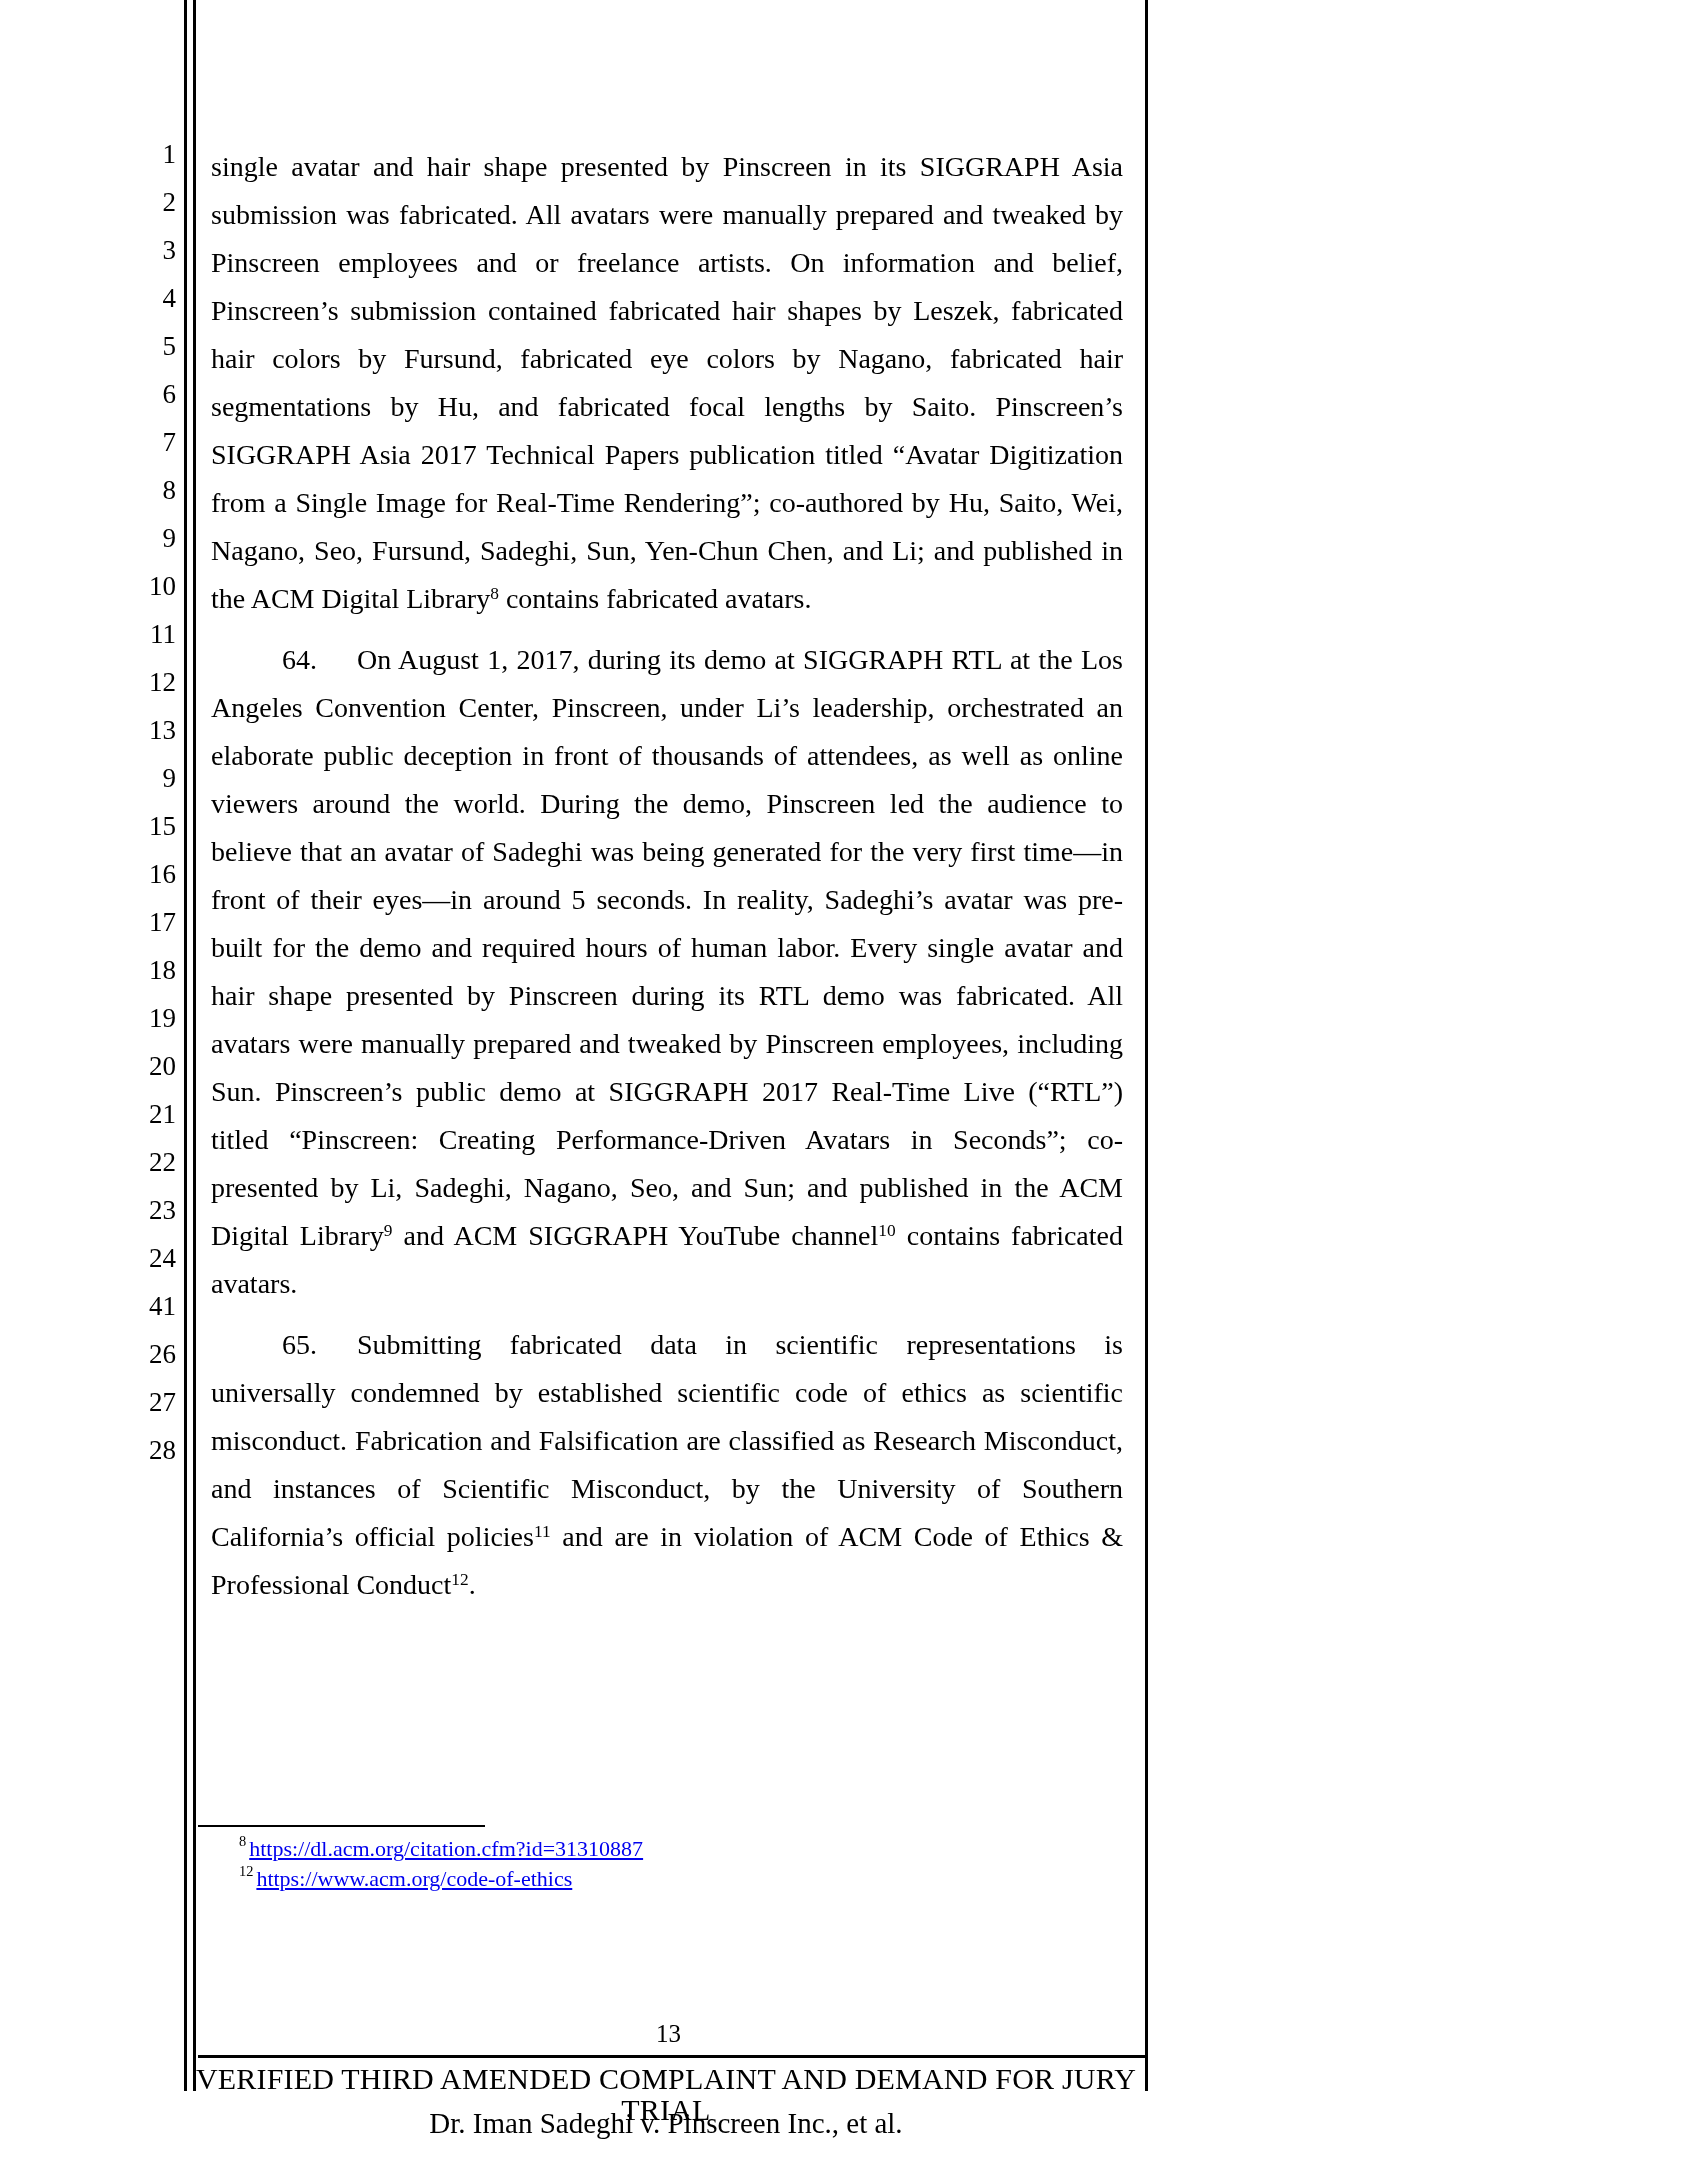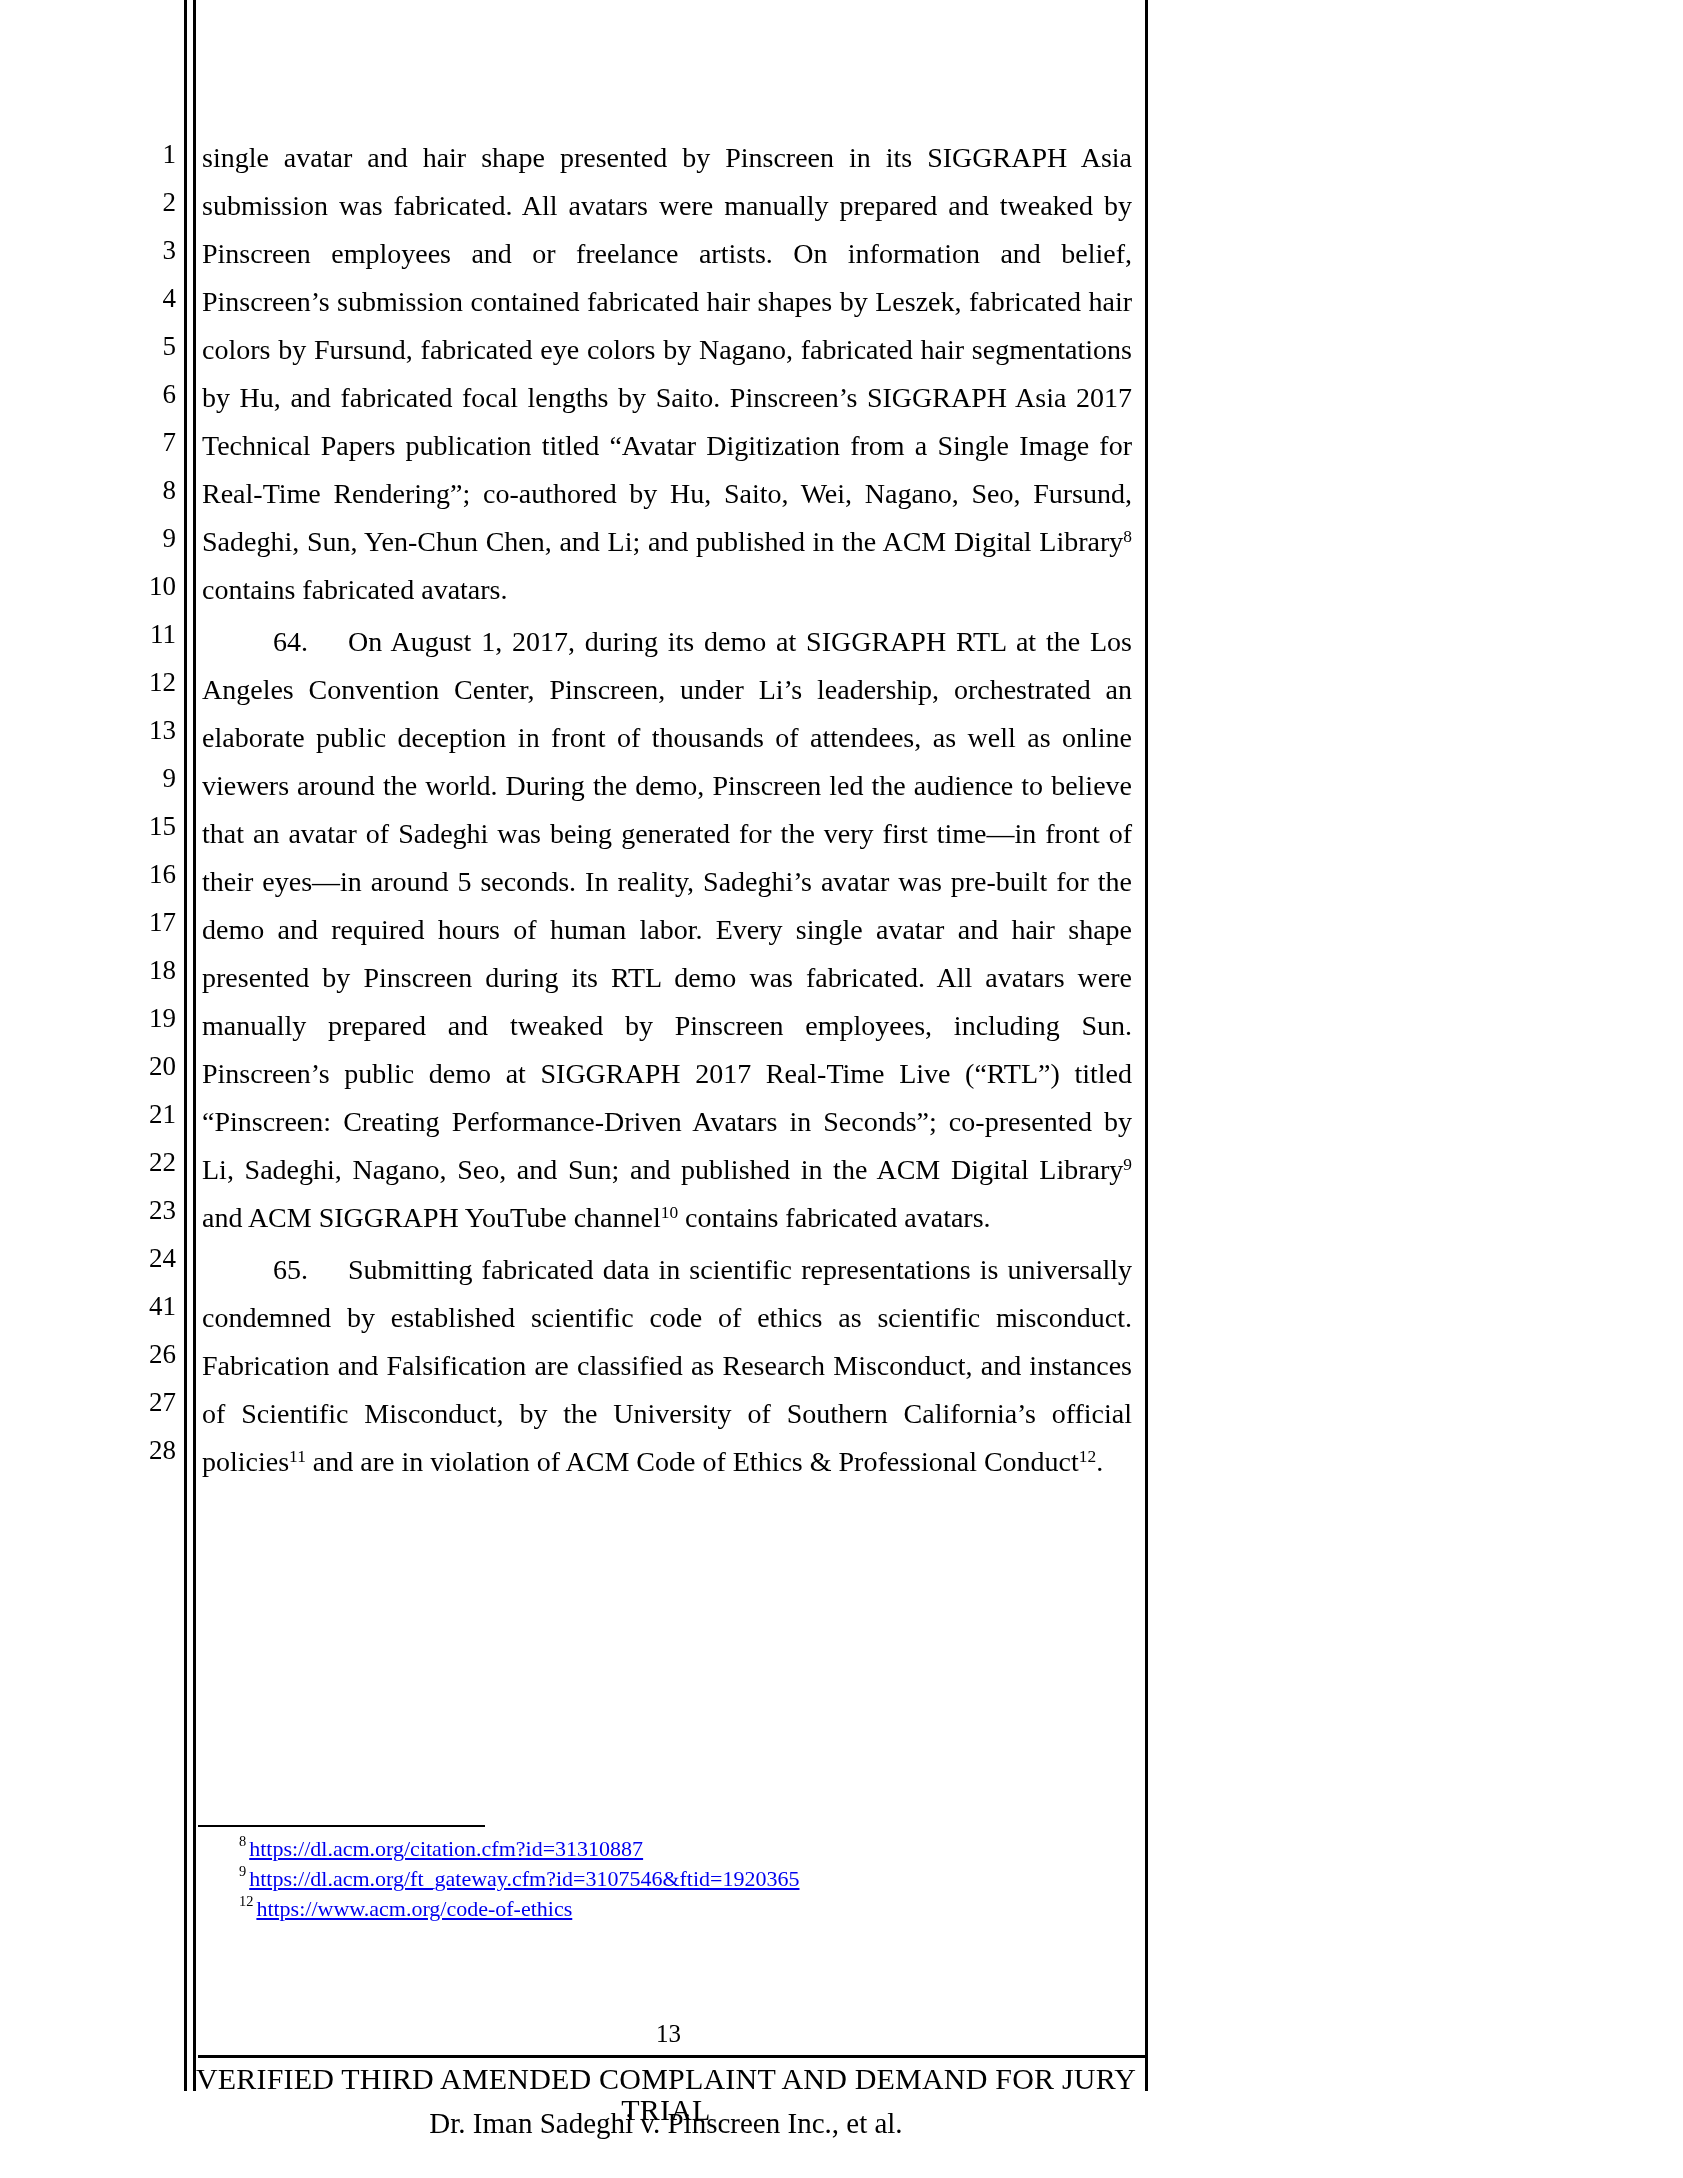--- a/index.html
+++ b/index.html
@@ -45,21 +45,21 @@
     position: absolute;
     left: 198px;
     top: 130px;
     width: 938px;
     font-size: 28px;
     line-height: 48px;
     text-align: justify;
     text-justify: inter-word;
   }
   #body-column p {
-    margin: 4px;
+    margin: 13px;
     text-align: justify;
   }
   .para-indent {
     display: inline-block;
     width: 71px;
   }
   .para-gap {
     display: inline-block;
     width: 40px;
   }
@@ -189,21 +189,20 @@
     <p><span class="para-indent"></span><span>64.</span><span class="para-gap"></span><span>On August 1, 2017, during its demo at SIGGRAPH RTL at the Los Angeles Convention Center, Pinscreen, under Li’s leadership, orchestrated an elaborate public deception in front of thousands of attendees, as well as online viewers around the world. During the demo, Pinscreen led the audience to believe that an avatar of Sadeghi was being generated for the very first time—in front of their eyes—in around 5 seconds. In reality, Sadeghi’s avatar was pre-built for the demo and required hours of human labor. Every single avatar and hair shape presented by Pinscreen during its RTL demo was fabricated. All avatars were manually prepared and tweaked by Pinscreen employees, including Sun. Pinscreen’s public demo at SIGGRAPH 2017 Real-Time Live (“RTL”) titled “Pinscreen: Creating Performance-Driven Avatars in Seconds”; co-presented by Li, Sadeghi, Nagano, Seo, and Sun; and published in the ACM Digital Library</span><sup>9</sup><span> and ACM SIGGRAPH YouTube channel</span><sup>10</sup><span> contains fabricated avatars.</span></p>
 
     <p><span class="para-indent"></span><span>65.</span><span class="para-gap"></span><span>Submitting fabricated data in scientific representations is universally condemned by established scientific code of ethics as scientific misconduct. Fabrication and Falsification are classified as Research Misconduct, and instances of Scientific Misconduct, by the University of Southern California’s official policies</span><sup>11</sup><span> and are in violation of ACM Code of Ethics &amp; Professional Conduct</span><sup>12</sup><span>.</span></p>
 
   </div>
 
   <div id="footnote-separator"></div>
 
   <div id="footnotes">
       <div class="fn"><span class="fn-marker">8</span><span class="fn-link">https://dl.acm.org/citation.cfm?id=31310887</span></div>
-      <div class="fn"><span class="fn-marker">9</span><span class="fn-link">https://dl.acm.org/ft_gateway.cfm?id=3107546&amp;ftid=1920365</span></div>
       <div class="fn"><span class="fn-marker">12</span><span class="fn-link">https://www.acm.org/code-of-ethics</span></div>
     </div>
 
   <div id="page-number">13</div>
 
   <div id="footer-rule"></div>
 
   <div id="footer-title">VERIFIED THIRD AMENDED COMPLAINT AND DEMAND FOR JURY TRIAL</div>
   <div id="footer-subtitle">Dr. Iman Sadeghi v. Pinscreen Inc., et al.</div>
 

